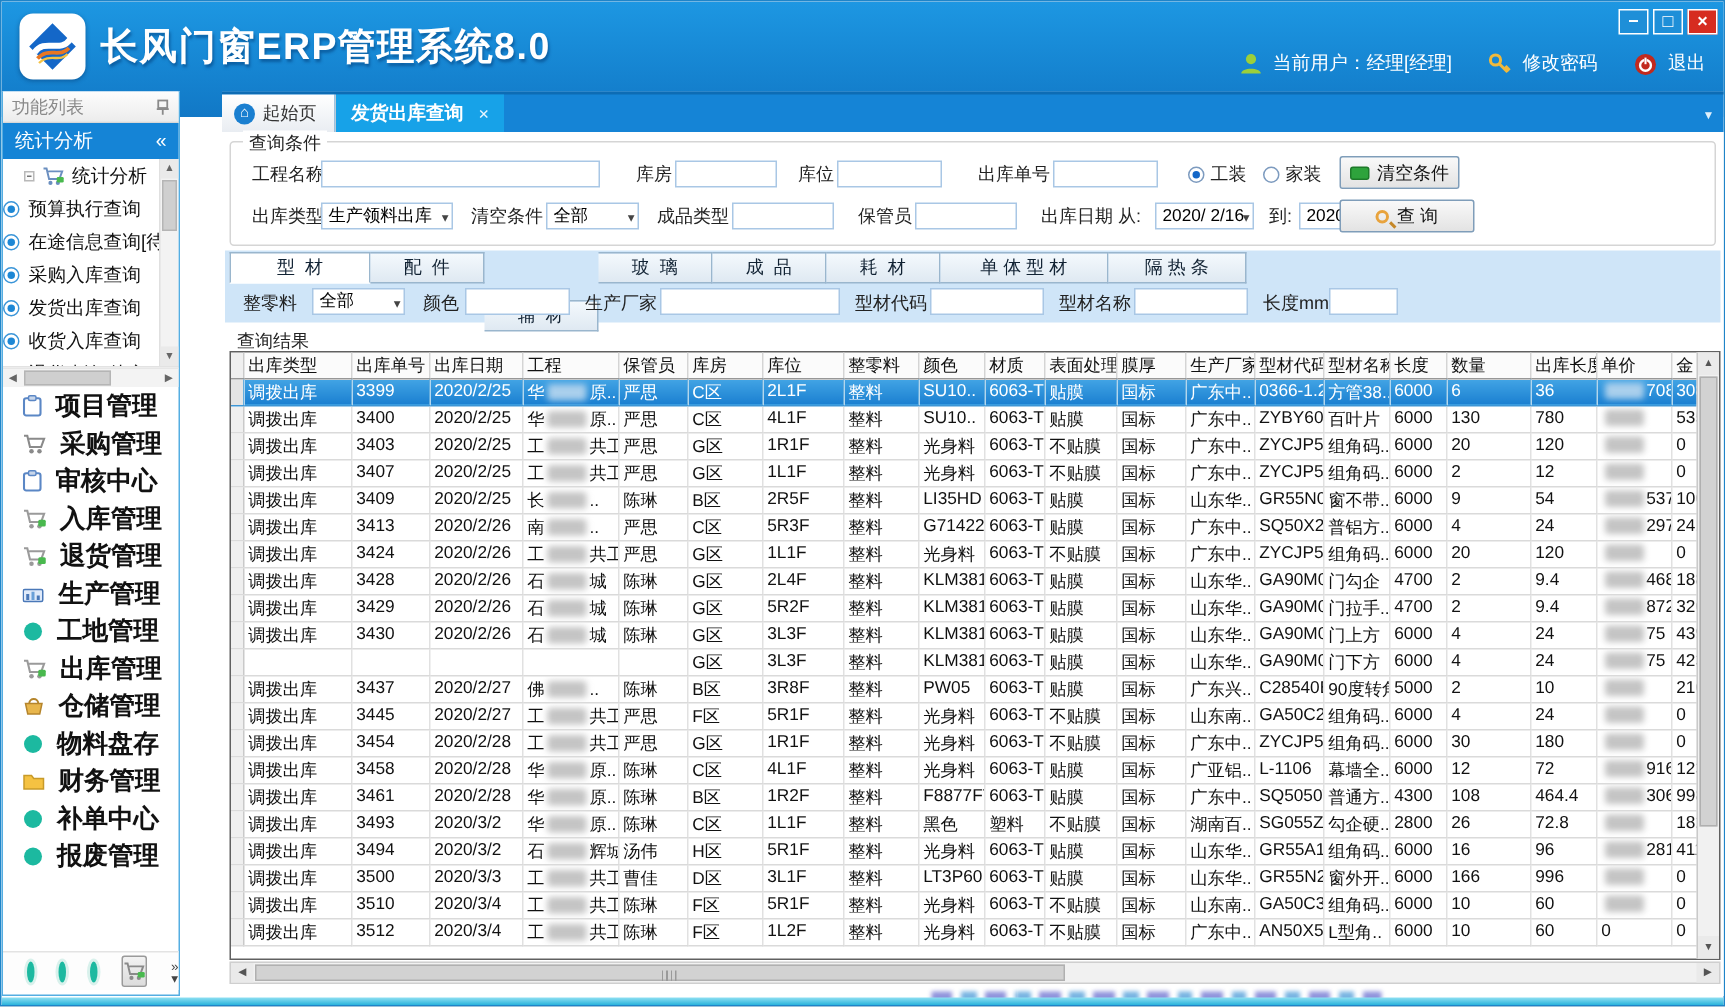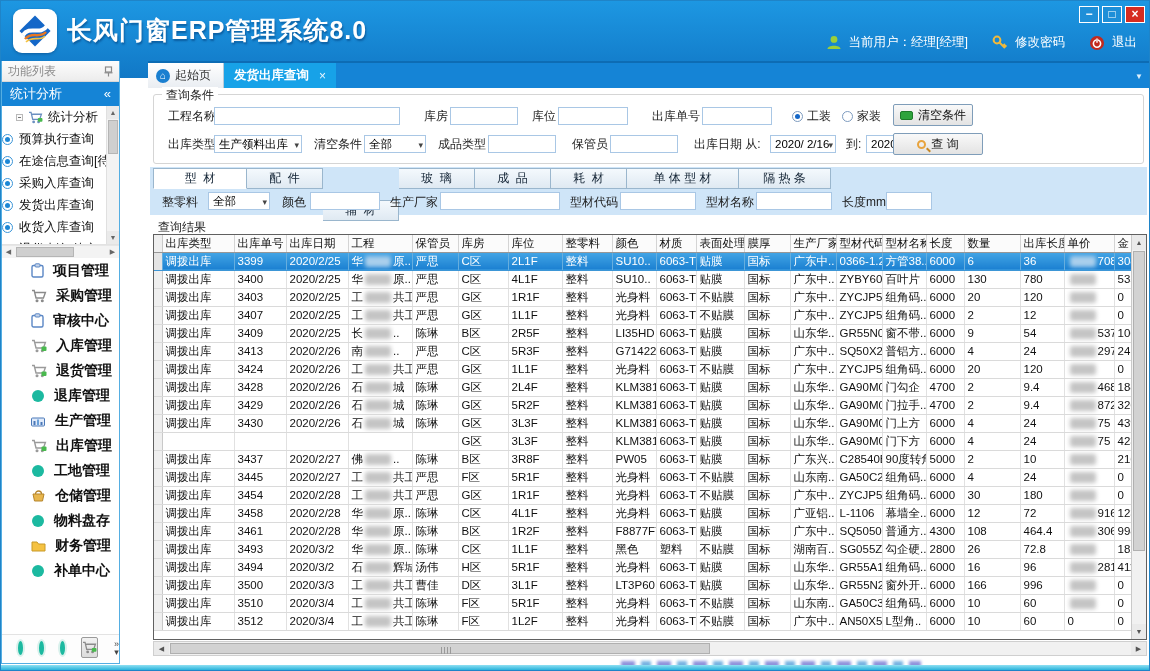--- a/index.html
+++ b/index.html
@@ -42,21 +42,21 @@
   .expander::after{content:"";position:absolute;left:1px;top:2px;width:3px;height:1px;background:#777;}
   .vscroll{position:absolute;right:0;top:0;width:13px;bottom:0;background:#f3f3f3;border-left:1px solid #e0e0e0;}
   .vscroll .arr{height:13px;font-size:7px;color:#666;text-align:center;line-height:13px;background:#eaeaea;}
   .vscroll .arr.bottom{position:absolute;bottom:0;left:0;right:0;}
   .vscroll .thumb{position:absolute;left:1px;right:1px;top:14px;height:34px;background:#cfcfcf;border:1px solid #b5b5b5;}
   .hscroll{height:13px;background:#f3f3f3;display:flex;align-items:center;position:relative;border-top:1px solid #e6e6e6;}
   .hscroll .arr{width:13px;font-size:7px;color:#666;text-align:center;}
   .hscroll .thumb{position:absolute;left:14px;width:58px;top:1px;bottom:1px;background:#cfcfcf;border:1px solid #b5b5b5;}
   .modules{height:376px;overflow:hidden;}
   .module{height:25px;display:flex;align-items:center;gap:9px;padding-left:13px;
-    font-size:14px;font-weight:bold;color:#111;cursor:default;margin-left:16px;}
+    font-size:17px;font-weight:bold;color:#111;cursor:default;}
   .module svg{flex:0 0 auto;}
   .side-footer{height:26px;border-top:1px solid #e3e3e3;display:flex;align-items:center;gap:16px;padding-left:16px;background:#fdfdfd;}
   .fdot{width:14px;height:14px;border-radius:50%;background:#1cb9a0;box-shadow:0 0 0 2px #d9f1ec;}
   .fbtn{width:30px;height:21px;border:1px solid #9a9a9a;border-radius:2px;background:linear-gradient(#f2f2f2,#dcdcdc);
     display:flex;align-items:center;justify-content:center;}
   .chev{font-size:9px;color:#444;line-height:8px;text-align:center;}
   
   .main{position:absolute;left:147px;top:60px;width:1003px;height:603px;background:#fff;}
   .tabbar{position:absolute;left:0;top:0;width:1003px;height:27px;background:#1584d6;border-top:2px solid #0d6cb4;display:flex;}
   .tab-home{height:25px;background:linear-gradient(#ffffff,#e9edf2);display:flex;align-items:center;gap:5px;
@@ -286,58 +286,50 @@
               <path d="M1 1.5 h2.2 l1.8 7.5 h7.4 l2-5.5 h-10" fill="none" stroke="#9a9a9a" stroke-width="1.4"></path>
               <circle cx="6" cy="11.8" r="1.5" fill="#9a9a9a"></circle>
               <circle cx="11.3" cy="11.8" r="1.5" fill="#9a9a9a"></circle>
               <rect x="10.5" y="7.5" width="5" height="4.5" rx="1" fill="#49b94e"></rect>
             </svg>
           </span>
           <span>退货管理</span>
         </div>
         <div class="module">
           <span>
-            <svg width="14" height="14" viewBox="0 0 14 14">
-              <circle cx="7" cy="7" r="6" fill="#1cb9a0"></circle>
-            </svg>
-          </span>
-          <span>退库管理</span>
-        </div>
-        <div class="module">
-          <span>
             <svg width="15" height="13" viewBox="0 0 15 13">
               <rect x="0.5" y="4" width="13" height="8" rx="1" fill="#dfeafa" stroke="#4a78b8" stroke-width="1"></rect>
               <rect x="2.5" y="7" width="2" height="4" fill="#4a78b8"></rect>
               <rect x="6" y="5.5" width="2" height="5.5" fill="#6aa0d8"></rect>
               <rect x="9.5" y="8" width="2" height="3" fill="#4a78b8"></rect>
             </svg>
           </span>
           <span>生产管理</span>
         </div>
         <div class="module">
           <span>
+            <svg width="14" height="14" viewBox="0 0 14 14">
+              <circle cx="7" cy="7" r="6" fill="#1cb9a0"></circle>
+            </svg>
+          </span>
+          <span>工地管理</span>
+        </div>
+        <div class="module">
+          <span>
             <svg width="16" height="14" viewBox="0 0 16 14">
               <path d="M1 1.5 h2.2 l1.8 7.5 h7.4 l2-5.5 h-10" fill="none" stroke="#9a9a9a" stroke-width="1.4"></path>
               <circle cx="6" cy="11.8" r="1.5" fill="#9a9a9a"></circle>
               <circle cx="11.3" cy="11.8" r="1.5" fill="#9a9a9a"></circle>
               <rect x="10.5" y="7.5" width="5" height="4.5" rx="1" fill="#49b94e"></rect>
             </svg>
           </span>
           <span>出库管理</span>
         </div>
         <div class="module">
           <span>
-            <svg width="14" height="14" viewBox="0 0 14 14">
-              <circle cx="7" cy="7" r="6" fill="#1cb9a0"></circle>
-            </svg>
-          </span>
-          <span>工地管理</span>
-        </div>
-        <div class="module">
-          <span>
             <svg width="15" height="13" viewBox="0 0 15 13">
               <path d="M2 5 h11 l-1.5 7 h-8 Z" fill="#e8b64c" stroke="#b5852c" stroke-width="1"></path>
               <path d="M4.5 5 C4.5 1 10.5 1 10.5 5" fill="none" stroke="#b5852c" stroke-width="1.3"></path>
             </svg>
           </span>
           <span>仓储管理</span>
         </div>
         <div class="module">
           <span>
             <svg width="14" height="14" viewBox="0 0 14 14">
@@ -354,20 +346,28 @@
           </span>
           <span>财务管理</span>
         </div>
         <div class="module">
           <span>
             <svg width="14" height="14" viewBox="0 0 14 14">
               <circle cx="7" cy="7" r="6" fill="#1cb9a0"></circle>
             </svg>
           </span>
           <span>补单中心</span>
+        </div>
+        <div class="module">
+          <span>
+            <svg width="14" height="14" viewBox="0 0 14 14">
+              <circle cx="7" cy="7" r="6" fill="#1cb9a0"></circle>
+            </svg>
+          </span>
+          <span>报废管理</span>
         </div>
       </div>
     <div class="side-footer">
       <span class="fdot"></span>
       <span class="fdot"></span>
       <span class="fdot"></span>
       <span class="fbtn">
         <svg width="15" height="13" viewBox="0 0 16 14">
             <path d="M1 1.5 h2.2 l1.8 7.5 h7.4 l2-5.5 h-10" fill="none" stroke="#8a8a8a" stroke-width="1.4"></path>
             <circle cx="6" cy="11.8" r="1.5" fill="#8a8a8a"></circle>

